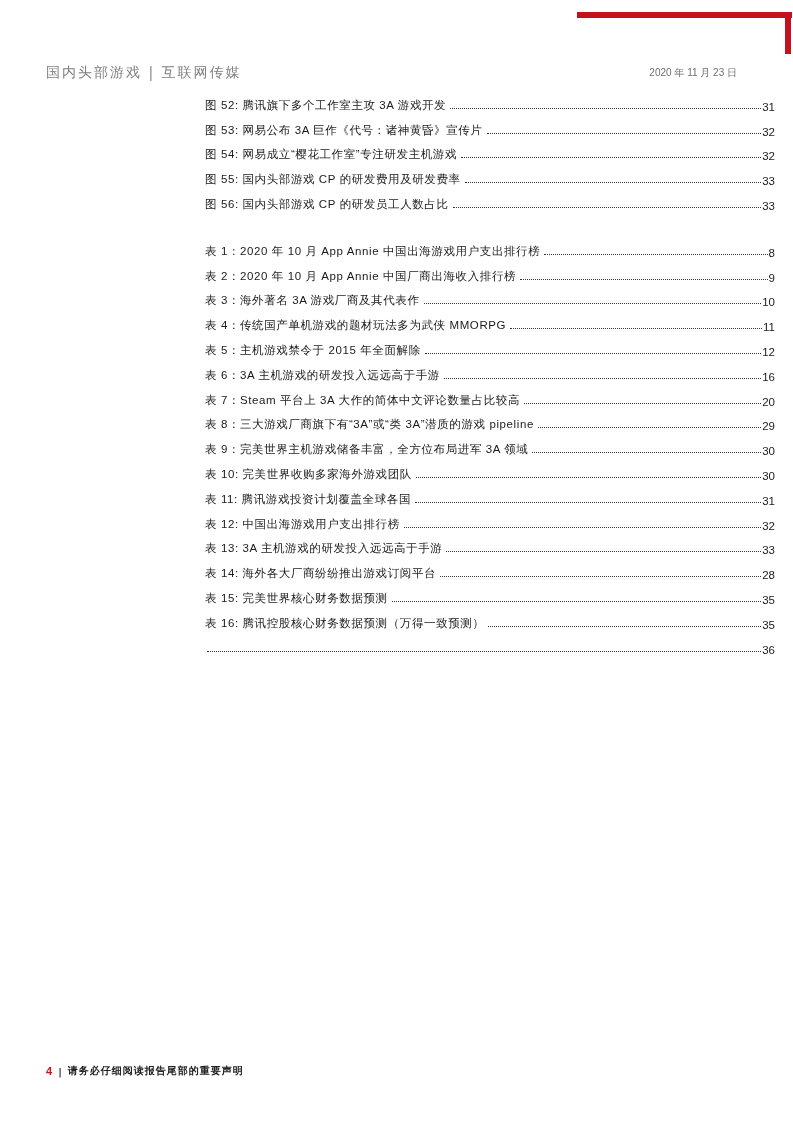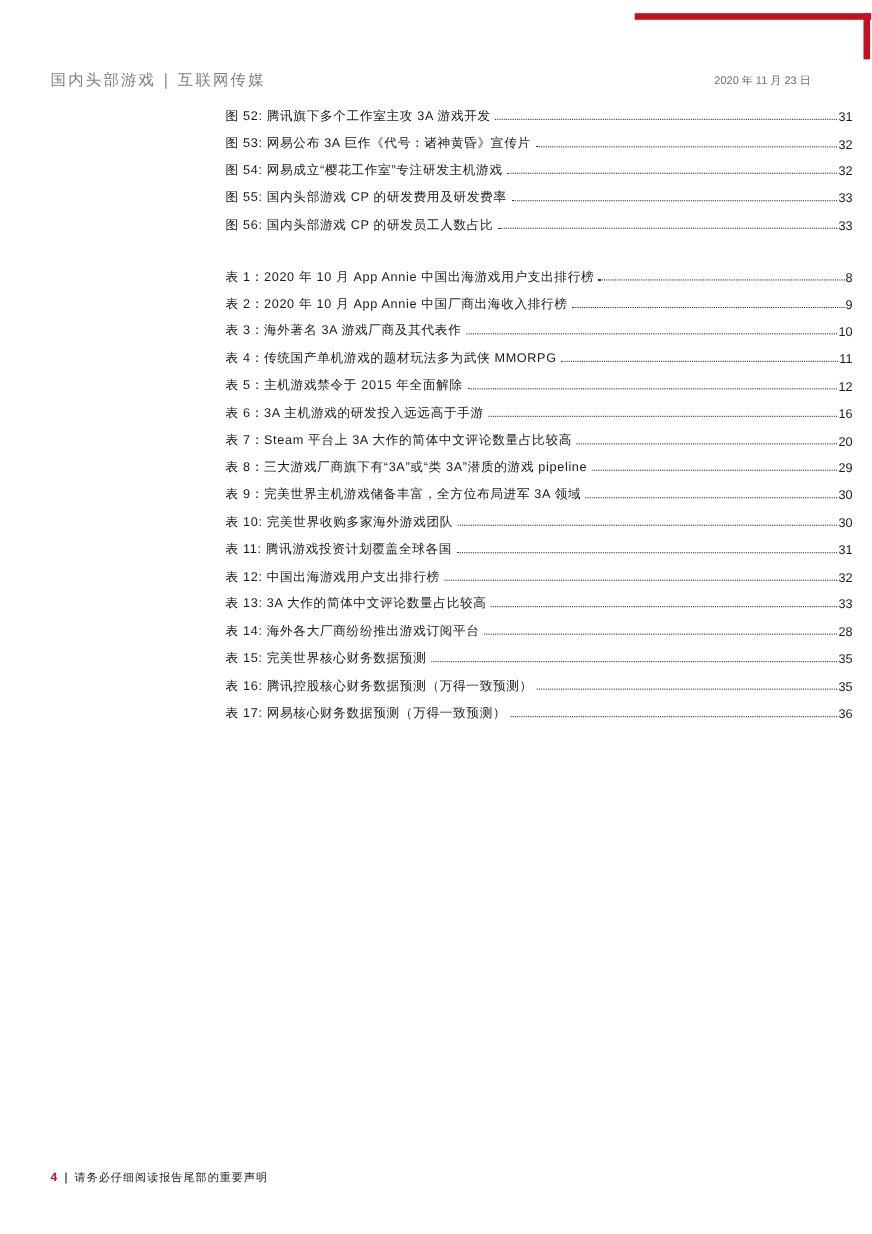--- a/index.html
+++ b/index.html
@@ -29,21 +29,21 @@
     .toc-leader {
       flex: 1 1 auto; border-bottom: 1.3px dotted #333; margin-bottom: 4px; height: 1px; margin-left: 2px;
     }
     .toc-page { flex: 0 0 auto; padding-left: 1px; }
     .footer {
       position: absolute; left: 46px; top: 1064px; font-size: 10px; display: flex; align-items: center;
       font-family: "DejaVu Serif", "Liberation Serif", serif;
     }
     .footer-page { color: #c3121e; font-weight: bold; font-family: "Liberation Sans", sans-serif; font-size: 11px; }
     .footer-sep { margin: 0 6px; font-weight: bold; color: #222; }
-    .footer-text { color: #222; letter-spacing: 1px; font-weight: normal; }
+    .footer-text { color: #222; letter-spacing: 1px; font-weight: bold; }
   </style>
 </head>
 <body>
 
 <div class="red-bar-h"></div>
 <div class="red-bar-v"></div>
 
 <div class="header-title">国内头部游戏 | 互联网传媒</div>
 <div class="header-date">2020 年 11 月 23 日</div>
 
@@ -130,41 +130,40 @@
     <span class="toc-label">表 11: 腾讯游戏投资计划覆盖全球各国</span>
     <span class="toc-leader"></span>
     <span class="toc-page">31</span>
   </div>
   <div class="toc-row">
     <span class="toc-label">表 12: 中国出海游戏用户支出排行榜</span>
     <span class="toc-leader"></span>
     <span class="toc-page">32</span>
   </div>
   <div class="toc-row">
-    <span class="toc-label">表 13: 3A 大作的简体中文评论数量占比较高</span>
+    <span class="toc-label">表 13: 3A 主机游戏的研发投入远远高于手游</span>
     <span class="toc-leader"></span>
     <span class="toc-page">33</span>
   </div>
   <div class="toc-row">
     <span class="toc-label">表 14: 海外各大厂商纷纷推出游戏订阅平台</span>
     <span class="toc-leader"></span>
     <span class="toc-page">28</span>
   </div>
   <div class="toc-row">
     <span class="toc-label">表 15: 完美世界核心财务数据预测</span>
     <span class="toc-leader"></span>
     <span class="toc-page">35</span>
   </div>
   <div class="toc-row">
     <span class="toc-label">表 16: 腾讯控股核心财务数据预测（万得一致预测）</span>
     <span class="toc-leader"></span>
     <span class="toc-page">35</span>
   </div>
   <div class="toc-row">
-    <span class="toc-label">表 17: 网易核心财务数据预测（万得一致预测）</span>
     <span class="toc-leader"></span>
     <span class="toc-page">36</span>
   </div>
 </div>
 
 <div class="footer">
   <span class="footer-page">4</span>
   <span class="footer-sep">|</span>
   <span class="footer-text">请务必仔细阅读报告尾部的重要声明</span>
 </div>

